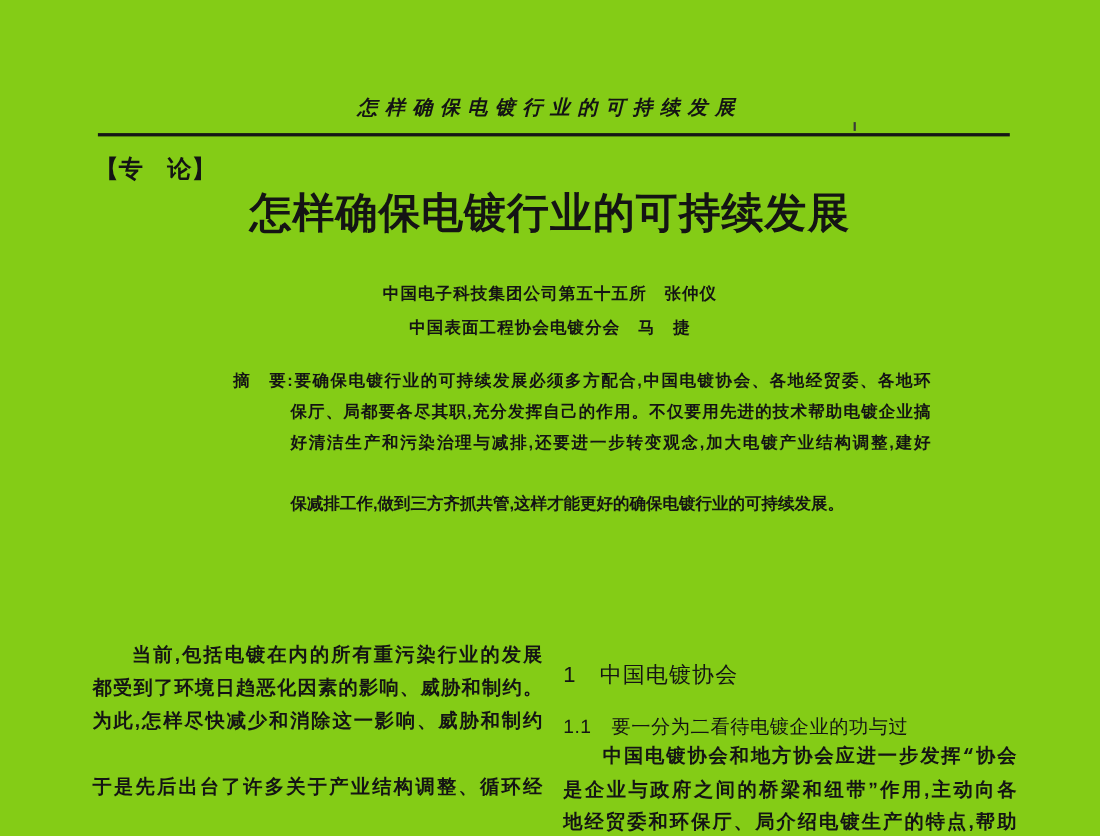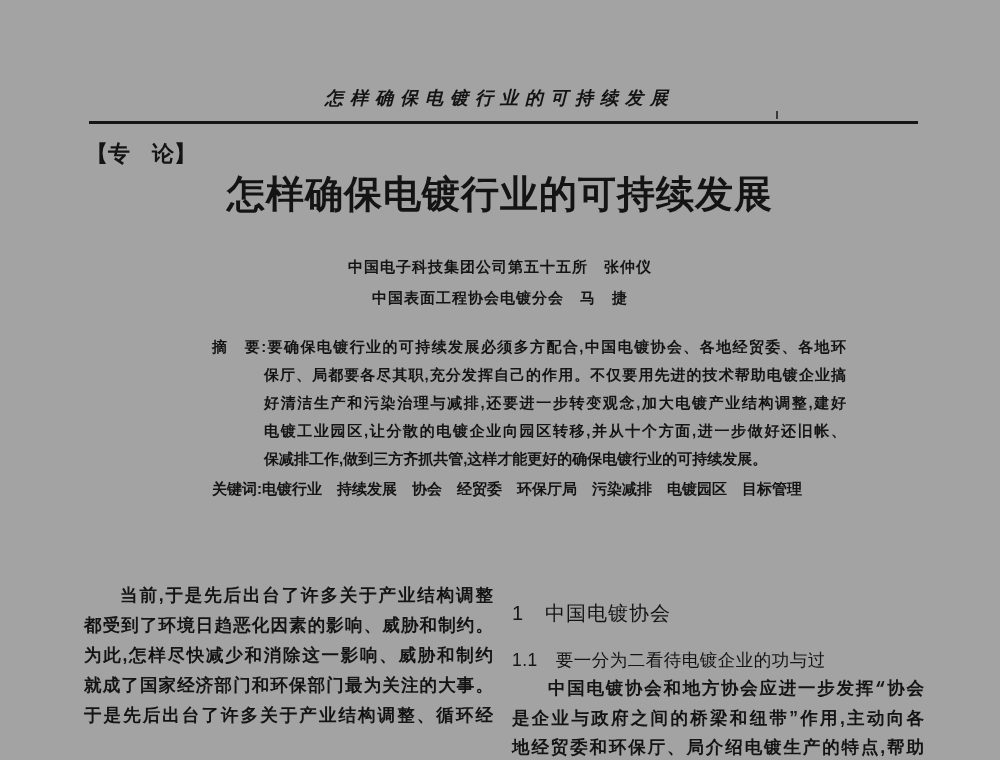--- a/index.html
+++ b/index.html
@@ -1,20 +1,20 @@
 <!DOCTYPE html>
 <html><head>
 <meta charset="utf-8">
 <style>
   html, body { margin: 0; padding: 0; background: #ffffff; }
   .page {
     position: relative;
     width: 1000px;
     height: 760px;
-    background: #a3a3a3;
+    background: #84cc16;
     color: #141414;
     font-family: "Liberation Sans", sans-serif;
     overflow: hidden;
   }
   .running-head {
     position: absolute;
     top: 86px; left: 0; width: 100%;
     text-align: center;
     font-family: "DejaVu Serif", serif;
     font-size: 18px;
@@ -124,29 +124,26 @@
   <div class="section-label">【专　论】</div>
 
   <h1 class="title">怎样确保电镀行业的可持续发展</h1>
 
   <div class="author author-1">中国电子科技集团公司第五十五所　张仲仪</div>
   <div class="author author-2">中国表面工程协会电镀分会　马　捷</div>
 
   <div class="abs-line abs-l1 just"><span>摘　要:</span><span>要确保电镀行业的可持续发展必须多方配合,中国电镀协会、各地经贸委、各地环</span></div>
   <div class="abs-line abs-l2 just">保厅、局都要各尽其职,充分发挥自己的作用。不仅要用先进的技术帮助电镀企业搞</div>
   <div class="abs-line abs-l3 just">好清洁生产和污染治理与减排,还要进一步转变观念,加大电镀产业结构调整,建好</div>
-  <div class="abs-line abs-l4 just">电镀工业园区,让分散的电镀企业向园区转移,并从十个方面,进一步做好还旧帐、</div>
   <div class="abs-line abs-l5">保减排工作,做到三方齐抓共管,这样才能更好的确保电镀行业的可持续发展。</div>
 
-  <div class="kw-line"><span>关键词:</span><span>电镀行业　持续发展　协会　经贸委　环保厅局　污染减排　电镀园区　目标管理</span></div>
 
-  <div class="body-line col-left ll1 just indent">当前,于是先后出台了许多关于产业结构调整</div>
+  <div class="body-line col-left ll1 just indent">当前,包括电镀在内的所有重污染行业的发展</div>
   <div class="body-line col-left ll2 just">都受到了环境日趋恶化因素的影响、威胁和制约。</div>
   <div class="body-line col-left ll3 just">为此,怎样尽快减少和消除这一影响、威胁和制约</div>
-  <div class="body-line col-left ll4 just">就成了国家经济部门和环保部门最为关注的大事。</div>
   <div class="body-line col-left ll5 just">于是先后出台了许多关于产业结构调整、循环经</div>
 
   <h2 class="sec-h1">1　中国电镀协会</h2>
   <h3 class="sec-h2">1.1　要一分为二看待电镀企业的功与过</h3>
   <div class="body-line col-right rl1 just indent">中国电镀协会和地方协会应进一步发挥“协会</div>
   <div class="body-line col-right rl2 just">是企业与政府之间的桥梁和纽带”作用,主动向各</div>
   <div class="body-line col-right rl3 just">地经贸委和环保厅、局介绍电镀生产的特点,帮助</div>
 
 </div>
 

